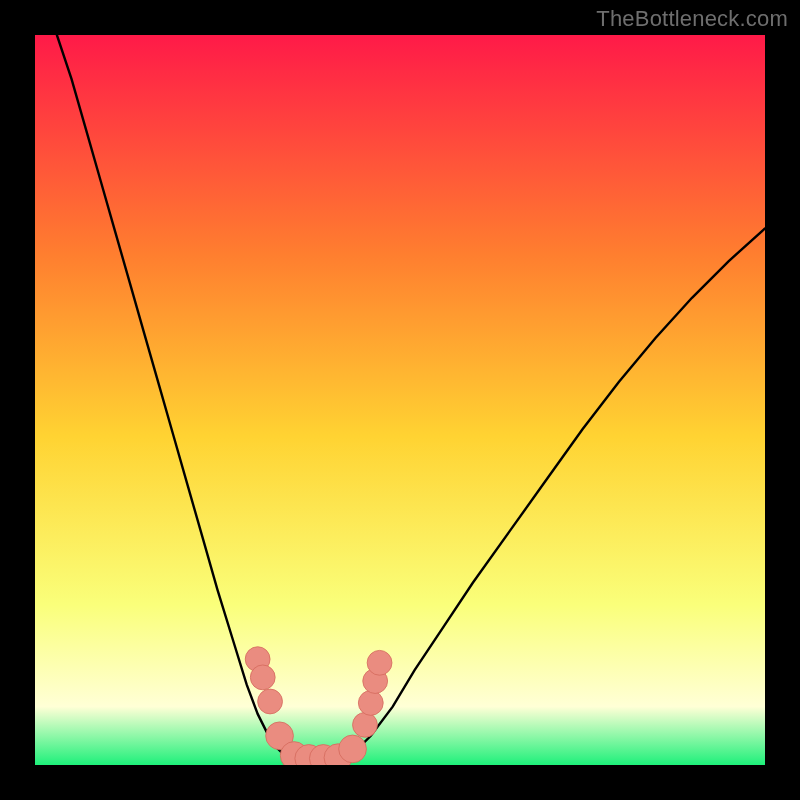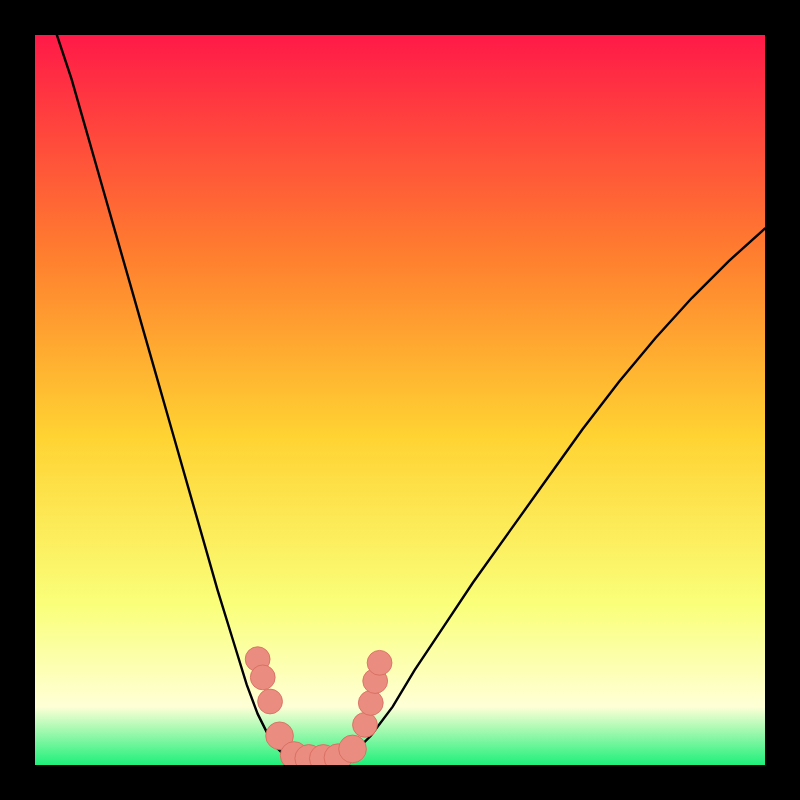--- a/index.html
+++ b/index.html
@@ -66,13 +66,14 @@
           <circle cx="288.35" cy="723.43" r="13.87" fill="#ea8c80" stroke="#d46a5c" stroke-width="0.8"></circle>
           <circle cx="302.95" cy="722.70" r="13.87" fill="#ea8c80" stroke="#d46a5c" stroke-width="0.8"></circle>
           <circle cx="317.55" cy="713.94" r="13.87" fill="#ea8c80" stroke="#d46a5c" stroke-width="0.8"></circle>
           <circle cx="329.96" cy="689.85" r="12.41" fill="#ea8c80" stroke="#d46a5c" stroke-width="0.8"></circle>
           <circle cx="335.80" cy="667.95" r="12.41" fill="#ea8c80" stroke="#d46a5c" stroke-width="0.8"></circle>
           <circle cx="340.18" cy="646.05" r="12.41" fill="#ea8c80" stroke="#d46a5c" stroke-width="0.8"></circle>
           <circle cx="344.56" cy="627.80" r="12.41" fill="#ea8c80" stroke="#d46a5c" stroke-width="0.8"></circle>
         </g>
     </svg>
   </div>
+  <div class="watermark">TheBottleneck.com</div>
 </div>
 
 </body></html>

